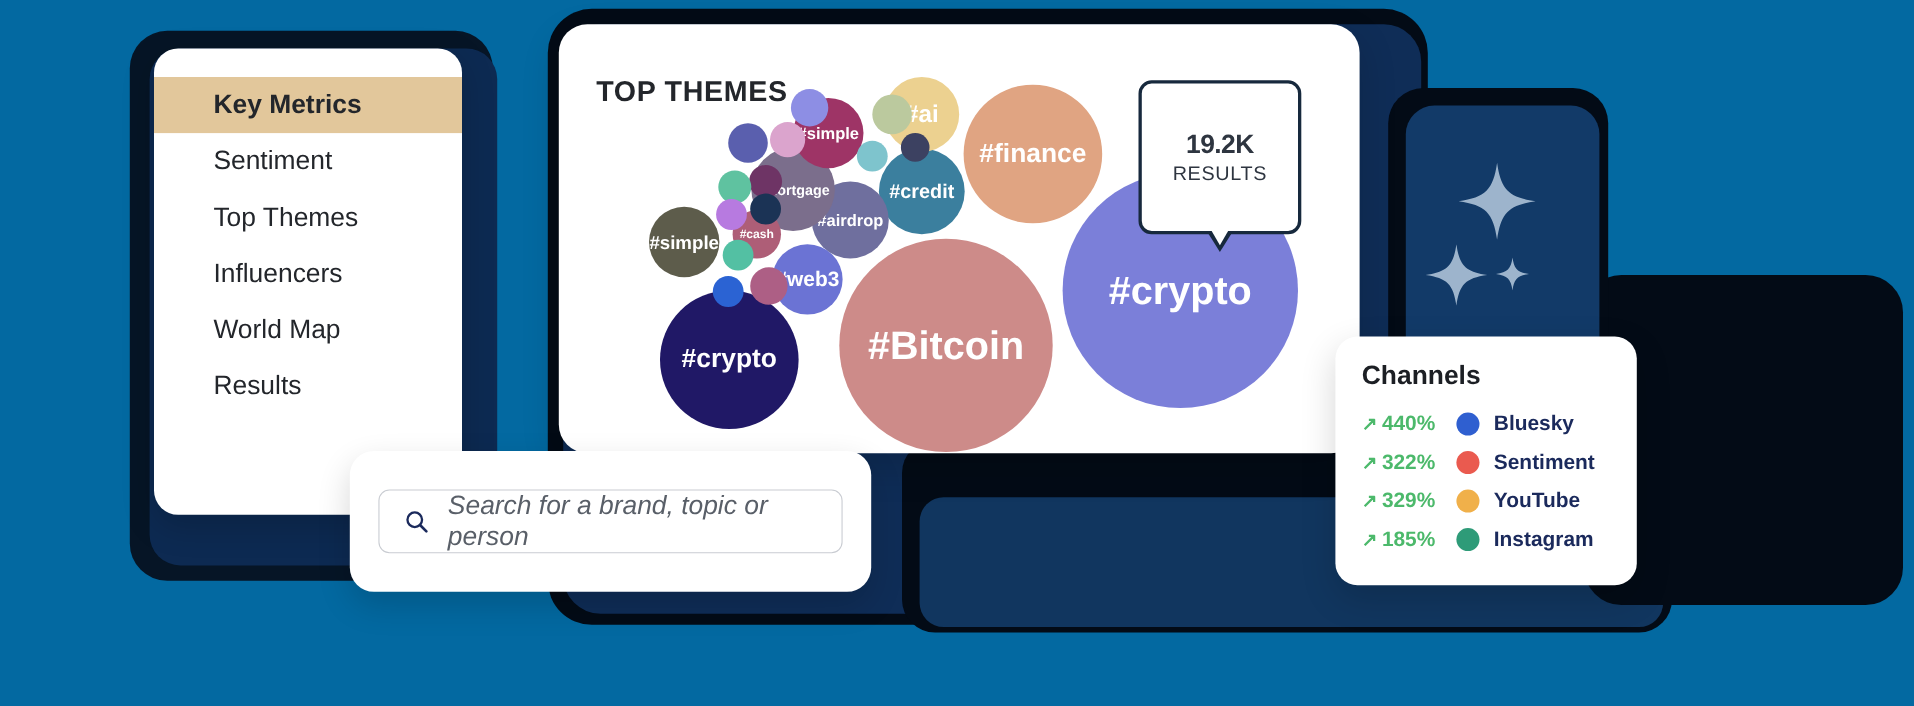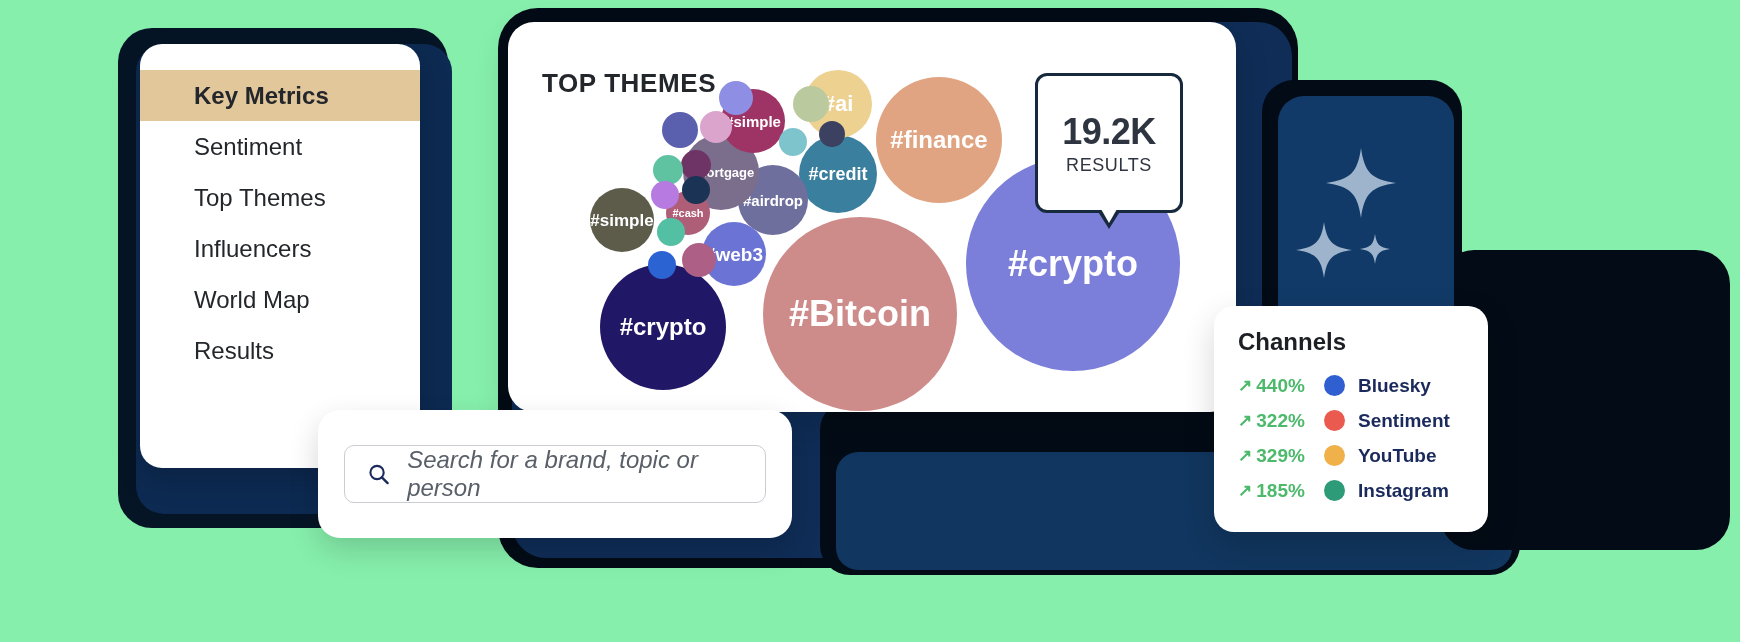--- a/index.html
+++ b/index.html
@@ -10,21 +10,21 @@
   }
   body {
     font-family: "Liberation Sans", sans-serif;
   }
 
   #stage {
     position: relative;
     width: 1740px;
     height: 642px;
     overflow: hidden;
-    background: #86efac;
+    background: #0369a1;
   }
 
   
   .navy-panel {
     position: absolute;
     background: #10305c;
     border-radius: 30px;
   }
   .navy-panel.deep { background: #0d2a52; }
 
@@ -193,21 +193,21 @@
     background: #ffffff;
     border: 3px solid #17293d;
     border-radius: 12px;
     display: flex;
     flex-direction: column;
     align-items: center;
     justify-content: center;
     z-index: 40;
   }
   #results-value {
-    font-size: 36px;
+    font-size: 24px;
     font-weight: bold;
     color: #2e3540;
     letter-spacing: -0.5px;
     text-align: right;
   }
   #results-label {
     font-size: 18px;
     color: #2e3540;
     letter-spacing: 0.6px;
     margin-top: 2px;

